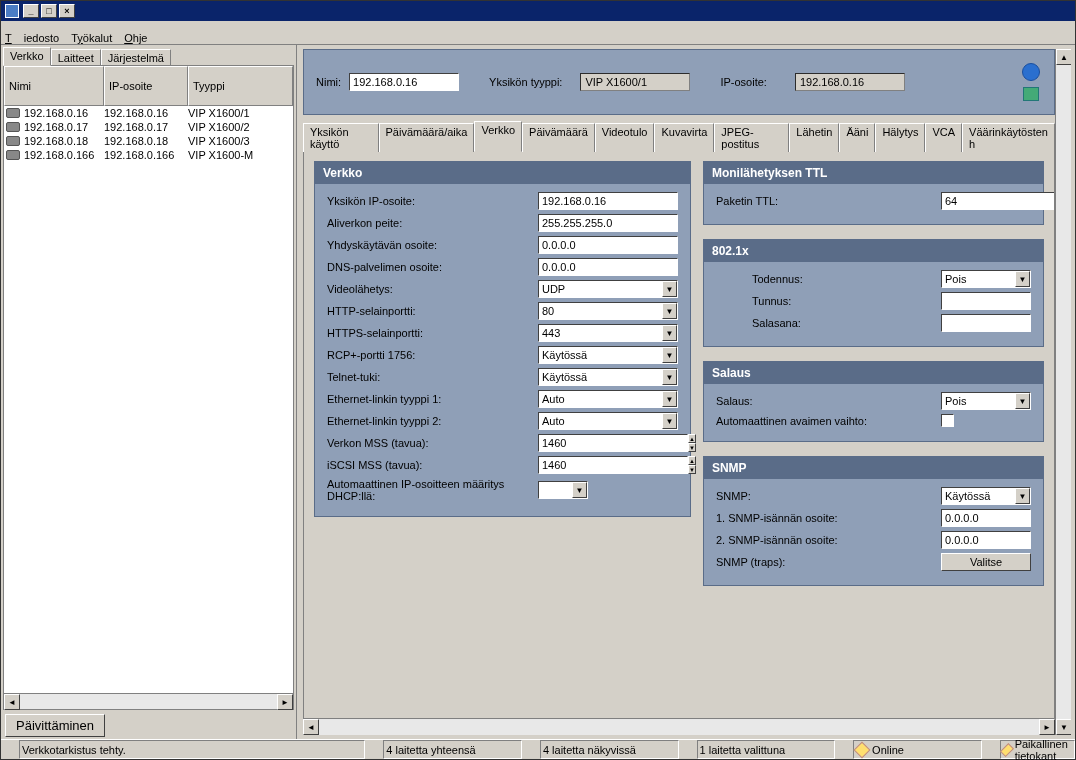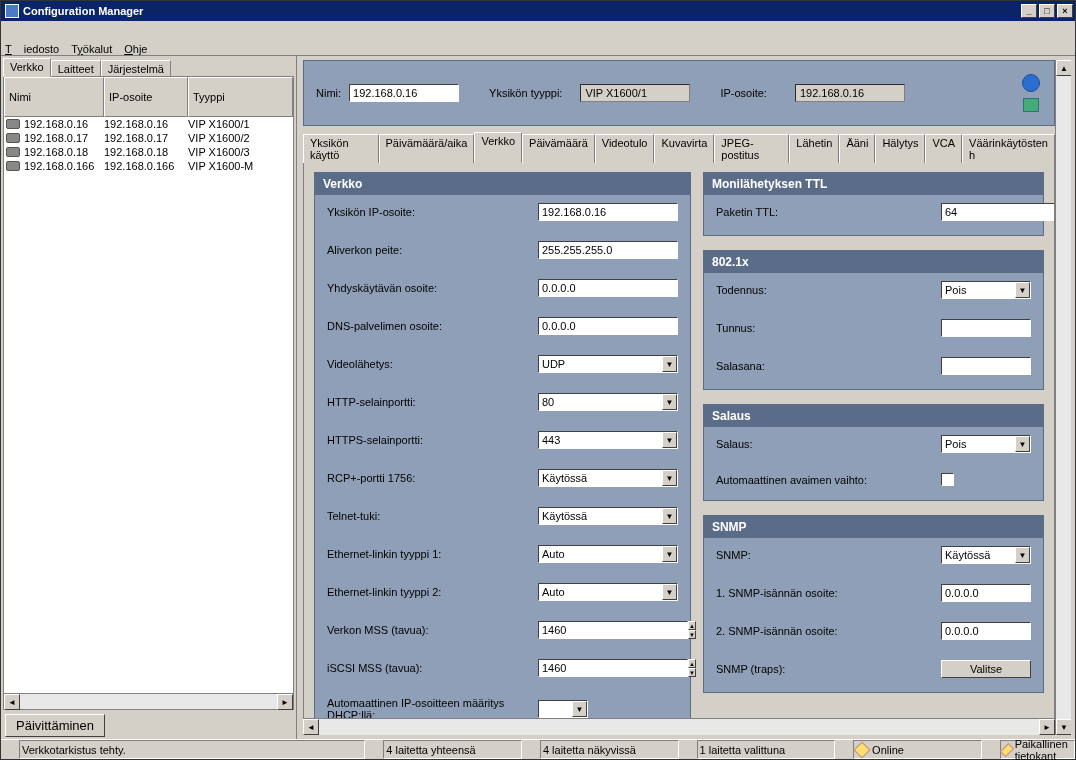--- a/index.html
+++ b/index.html
@@ -4,21 +4,21 @@
 <style>
   * { box-sizing: border-box; }
   html, body { margin:0; padding:0; font-family: Tahoma, Arial, sans-serif; font-size:11px; color:#000; background:#fff; }
   .window { width:1076px; height:760px; border:1px solid #333; display:flex; flex-direction:column; background:#d4d0c8; position:relative;}
   .titlebar { background: linear-gradient(to bottom, #3a6ea5, #08246b); background:#08246b; background: linear-gradient(to right, #0a246a, #a6caf0); background:#1a3f80; color:#fff; height:20px; display:flex; align-items:center; padding:0 2px;}
   .titlebar { background: linear-gradient(to right, #0a246a, #0a246a); }
   .titlebar .ticon { width:14px; height:14px; background:#4a7cc4; border:1px solid #fff; margin:0 4px 0 2px;}
   .titlebar .ttxt { flex:1; font-weight:bold; }
   .winbtns { display:flex; gap:2px; }
   .winbtn { width:16px; height:14px; background:#d4d0c8; border:1px solid #fff; border-right-color:#404040; border-bottom-color:#404040; font-size:9px; display:flex; align-items:center; justify-content:center; color:#000; font-weight:bold;}
-  .menubar { background:#d4d0c8; height:35px; display:flex; align-items:flex-end; padding:18px 4px 0 4px; border-bottom:1px solid #808080;}
+  .menubar { background:#d4d0c8; height:24px; display:flex; align-items:flex-end; padding:18px 4px 0 4px; border-bottom:1px solid #808080;}
   .menubar span { margin-right:12px; }
   .menubar span u { text-decoration:underline;}
   .body { flex:1; display:flex; background:#d4d0c8; overflow:hidden;}
   
   .left { width:296px; display:flex; flex-direction:column; border-right:1px solid #808080; padding:2px; background:#d4d0c8;}
   .ltabs { display:flex; }
   .tab, .ltab { background:#d4d0c8; border:1px solid #808080; border-bottom:none; border-top:1px solid #fff; border-left:1px solid #fff; padding:2px 6px; margin-right:0px; position:relative; font-size:11px; cursor:default;}
   .ltab.active, .tab.active { background:#d4d0c8; border-bottom:1px solid #d4d0c8; z-index:2;}
   .ltab:not(.active), .tab:not(.active) { background:#d4d0c8; margin-top:2px;}
   .list { flex:1; background:#fff; border:1px solid #808080; margin-top:-1px; display:flex; flex-direction:column; position:relative;}
@@ -40,21 +40,21 @@
   .hdrbox .lbl { width:auto; margin-right:8px;}
   .hdrbox .readonly { background:#d4d0c8; border:1px inset #808080; padding:2px 4px; width:110px;}
   .hdric { width:22px; height:40px; display:flex; flex-direction:column; gap:6px; align-items:center; justify-content:center; margin-left:8px;}
   .hico { width:18px; height:18px; border-radius:50%; background:#2a6fcf; border:1px solid #1a4f9f;}
   .hico2 { width:16px; height:14px; background:#4a7; border:1px solid #277;}
   .rtabs { display:flex; margin-top:6px; flex-wrap:nowrap; }
   .content { flex:1; border:1px solid #808080; border-top:none; background:#d4d0c8; margin-top:-1px; padding:10px; display:flex; gap:12px; overflow:hidden;}
   .col { flex:1; display:flex; flex-direction:column; gap:14px;}
   .panel { background:#8f9fb7; border:1px solid #5a6c88; padding:0 0 12px 0;}
   .phdr { background:#5a6c88; color:#fff; font-weight:bold; padding:4px 8px; font-size:12px;}
-  .pbody { padding:8px 12px 2px 12px; display:grid; grid-template-columns: 1fr 140px; row-gap:20px; align-items:center; color:#000;}
+  .pbody { padding:8px 12px 2px 12px; display:grid; grid-template-columns: 1fr 140px; row-gap:4px; align-items:center; color:#000;}
   .pbody label { font-size:11px;}
   .inp { background:#fff; border:1px solid; border-color:#404040 #fff #fff #404040; padding:1px 3px; font-size:11px; width:100%; height:18px;}
   .sel { background:#fff; border:1px solid; border-color:#404040 #fff #fff #404040; font-size:11px; width:100%; height:18px; display:flex; align-items:center;}
   .sel span { flex:1; padding:0 3px;}
   .sel .dd { width:15px; height:16px; background:#d4d0c8; border:1px solid; border-color:#fff #404040 #404040 #fff; display:flex; align-items:center; justify-content:center; font-size:8px;}
   .spin { display:flex; width:100%;}
   .spin input { flex:1; background:#fff; border:1px solid; border-color:#404040 #fff #fff #404040; padding:1px 3px; font-size:11px; height:18px;}
   .spin .ud { width:15px; display:flex; flex-direction:column;}
   .spin .ud div { flex:1; background:#d4d0c8; border:1px solid; border-color:#fff #404040 #404040 #fff; font-size:6px; display:flex; align-items:center; justify-content:center;}
   .chk { width:13px; height:13px; background:#fff; border:1px solid; border-color:#404040 #fff #fff #404040;}
@@ -68,21 +68,20 @@
   .rinner { flex:1; display:flex; flex-direction:column; overflow:hidden;}
   .rbscroll { height:16px; background:#d4d0c8; display:flex;}
 </style>
 </head>
 <body>
 
 <div class="window">
 
   <div class="titlebar">
     <div class="ticon"></div>
-    <div class="ttxt">Configuration Manager</div>
     <div class="winbtns">
       <div class="winbtn">_</div>
       <div class="winbtn">□</div>
       <div class="winbtn">×</div>
     </div>
   </div>
 
   <div class="menubar">
     <span><u>T</u><span></span>iedosto</span>
     <span>T<u>y</u>ökalut</span>
@@ -264,21 +263,21 @@
                 <div class="pbody" style="grid-template-columns:1fr 90px;">
                   <label>Paketin TTL:</label>
                   <div class="spin">
                       <input value="64" style="">
                     </div>
                 </div>
               </div>
 
               <div class="panel">
                 <div class="phdr">802.1x</div>
-                <div class="pbody" style="grid-template-columns:1fr 90px;">
+                <div class="pbody" style="grid-template-columns:1fr 90px;margin-left:36px;">
                   <label>Todennus:</label>
                   <div class="sel">
                       <span>Pois</span>
                       <div class="dd">▼</div>
                     </div>
                   <label>Tunnus:</label>
                   <input class="inp" value="" style="">
                   <label>Salasana:</label>
                   <input class="inp" type="password" value="" style="">
                 </div>

